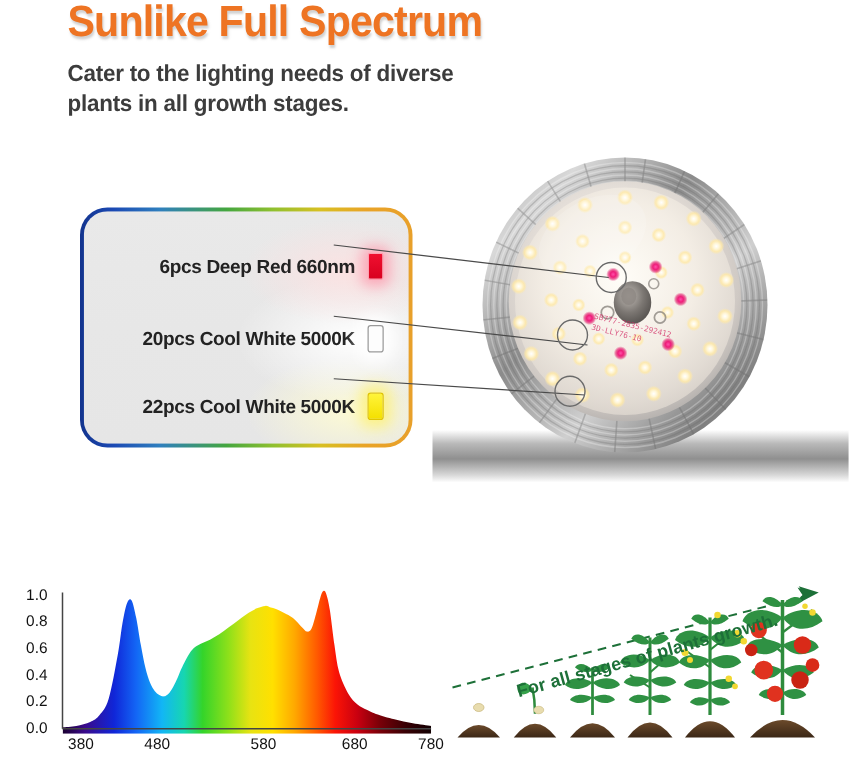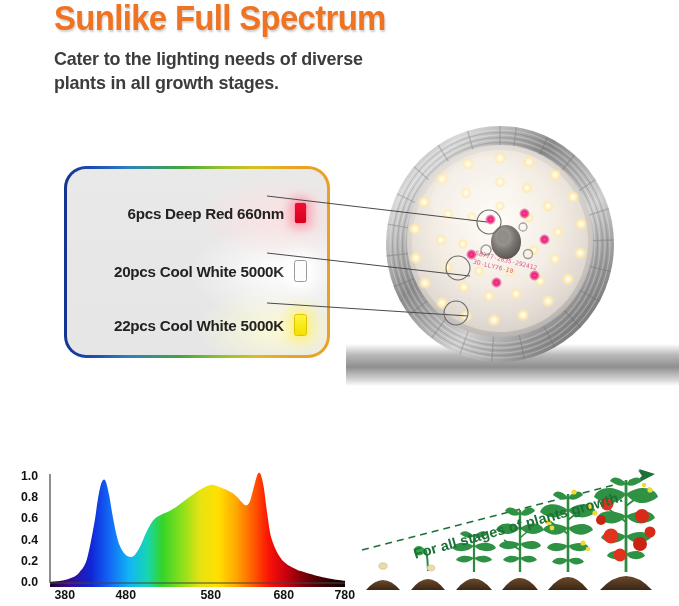--- a/index.html
+++ b/index.html
@@ -82,21 +82,21 @@
   
   .floor{
     position:absolute;left:346px;top:344px;width:333px;height:42px;
     background:linear-gradient(180deg,#ffffff 0%,#b9b9b9 26%,#8f8f8f 55%,#d8d8d8 86%,#ffffff 100%);
   }
   .lamp{position:absolute;left:382px;top:122px;width:236px;height:248px;}
 
   
   .chart{position:absolute;left:0px;top:462px;width:345px;height:144px;}
   .ylab,.xlab{
-    position:absolute;font-size:12.3px;color:#111;font-weight:700;
+    position:absolute;font-size:12.3px;color:#111;font-weight:400;
     font-family:"Liberation Sans","DejaVu Sans",sans-serif;
   }
   .ylab{text-align:right;width:32px;}
   .xlab{text-align:right;width:44px;}
 
   
   .growth{position:absolute;left:352px;top:458px;width:327px;height:148px;}
   .growth-text{
     position:absolute;left:62px;top:88px;
     font-size:14.4px;font-weight:bold;color:#1d7038;

